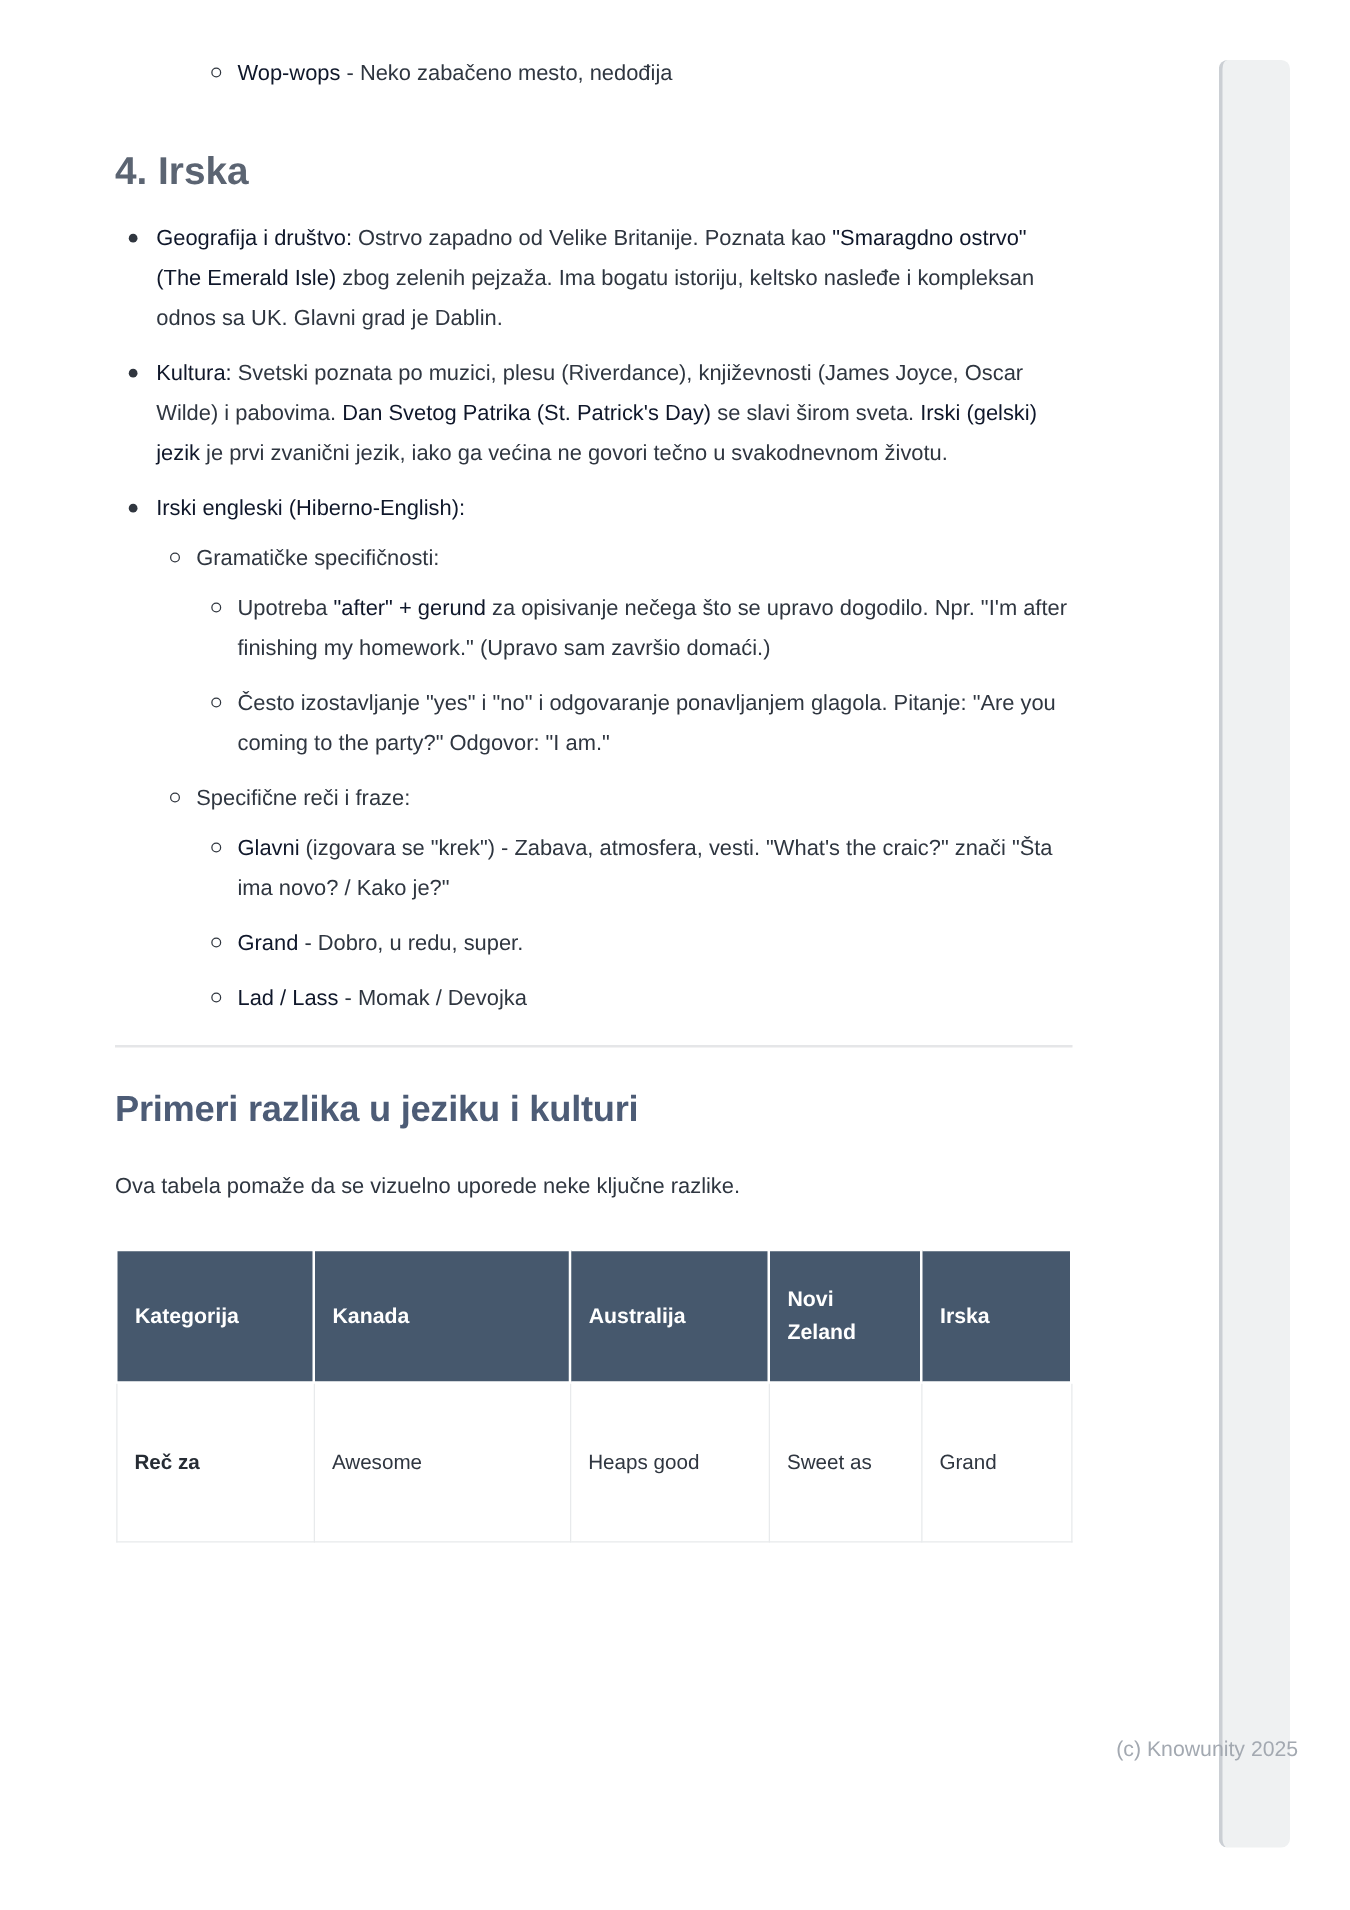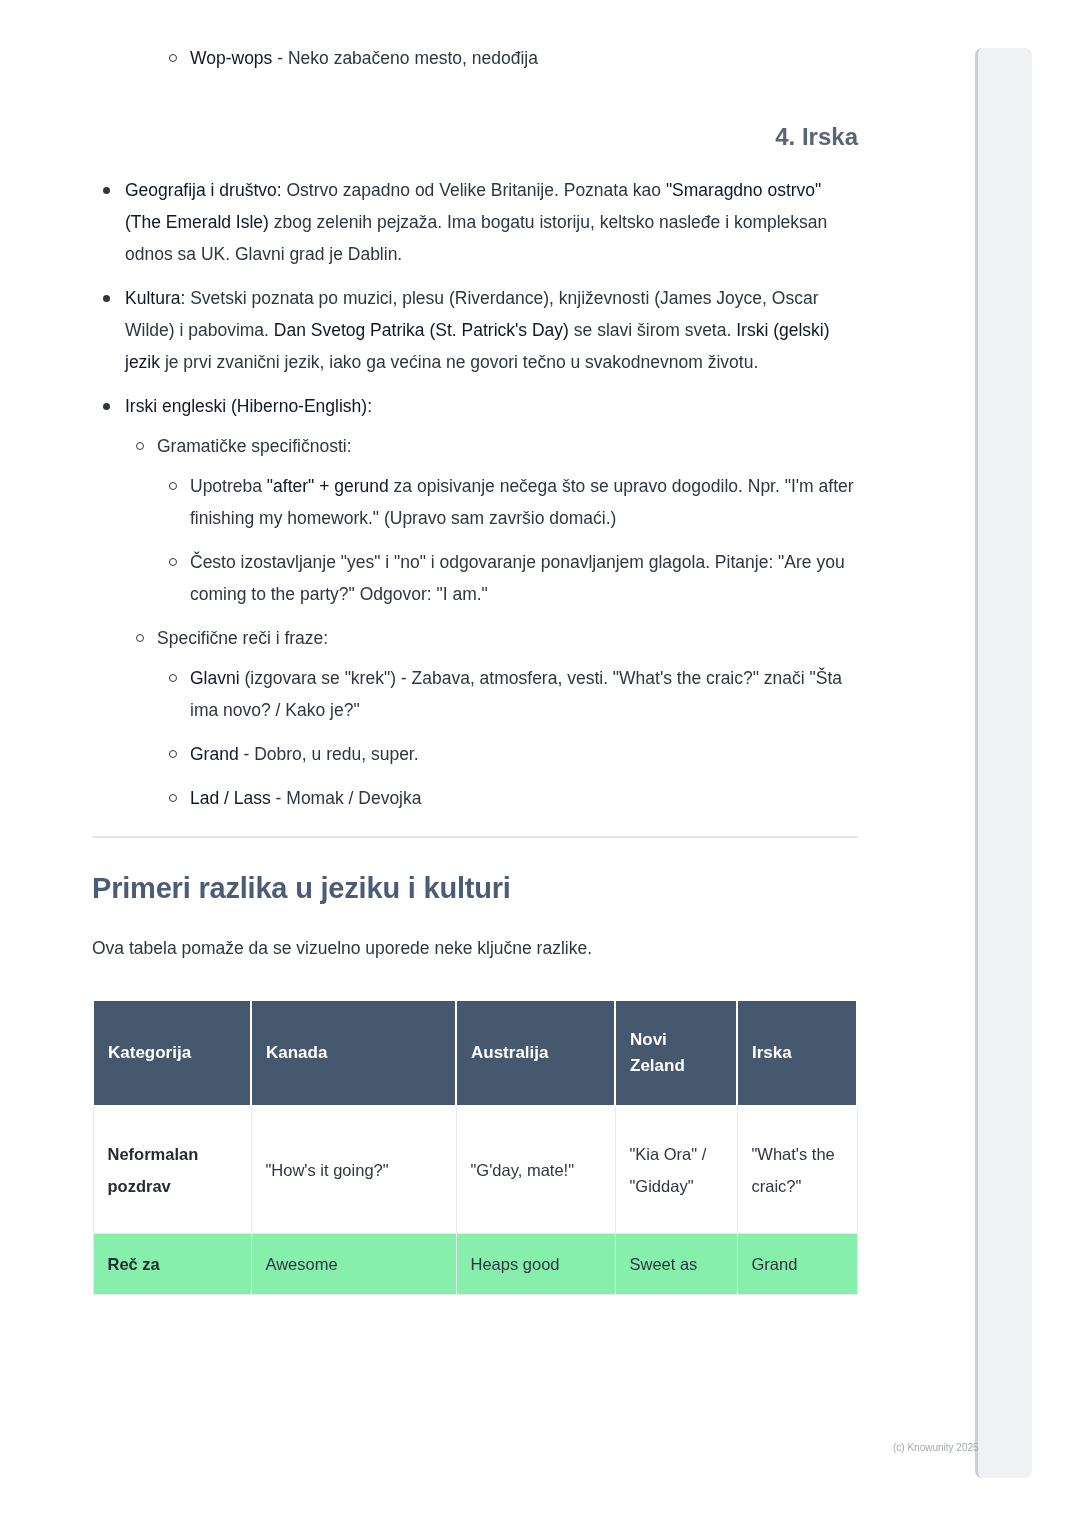--- a/index.html
+++ b/index.html
@@ -32,22 +32,22 @@
   }
   .lv3 { padding-left:33px; }
   .lv3::before {
     content:""; position:absolute; left:12px; top:12px;
     width:6px; height:6px; border:1.6px solid #30363f; border-radius:50%;
   }
   .orphan .lv3 { padding-left:98px; }
   .orphan .lv3::before { left:77px; }
 
   h3.sub-heading {
-    font-size:24px; line-height:30px; font-weight:700;
-    color:#5b6472; margin:48px 0 22px;text-align:right;
+    font-size:31px; line-height:30px; font-weight:700;
+    color:#5b6472; margin:48px 0 22px;
   }
   hr.divider { border:none; border-top:2px solid #e5e6e8; margin:22px 0 0; }
   h2.big-heading {
     font-size:29px; line-height:40px; font-weight:700;
     color:#4d5c76; letter-spacing:-0.2px; margin:30px 0 0;
   }
   p.intro { margin:24px 0 0; }
 
   
   table.cmp {
@@ -71,22 +71,22 @@
   table.cmp td.cat { font-weight:700; color:#262c34; }
 
   
   .scrollbar {
     position:absolute; left:975px; top:48px;
     width:57px; height:1430px; box-sizing:border-box;
     background:#eff1f2; border-left:3px solid #cbcfd4;
     border-radius:7px;
   }
   .watermark {
-    position:absolute; left:893px; top:1438px;
-    font-size:10px; line-height:20px; color:#a3a9b1; z-index:2;
+    position:absolute; left:893px; top:1390px;
+    font-size:17px; line-height:20px; color:#a3a9b1; z-index:2;
     white-space:nowrap;
   }
 </style>
 </head>
 <body>
 
 <div class="page">
   <div class="content">
 
     <ul class="blist orphan" id="orphan-list">
@@ -129,27 +129,20 @@
         <tr id="tbl-head">
             <th>Kategorija</th>
             <th>Kanada</th>
             <th>Australija</th>
             <th>Novi Zeland</th>
             <th>Irska</th>
           </tr>
       </thead>
       <tbody id="tbl-body">
           <tr>
-            <td class="cat">Neformalan pozdrav</td>
-            <td>"How's it going?"</td>
-            <td>"G'day, mate!"</td>
-            <td>"Kia Ora" / "Gidday"</td>
-            <td>"What's the craic?"</td>
-          </tr>
-          <tr>
             <td class="cat">Reč za</td>
             <td>Awesome</td>
             <td>Heaps good</td>
             <td>Sweet as</td>
             <td>Grand</td>
           </tr>
         </tbody>
     </table>
 
   </div>

